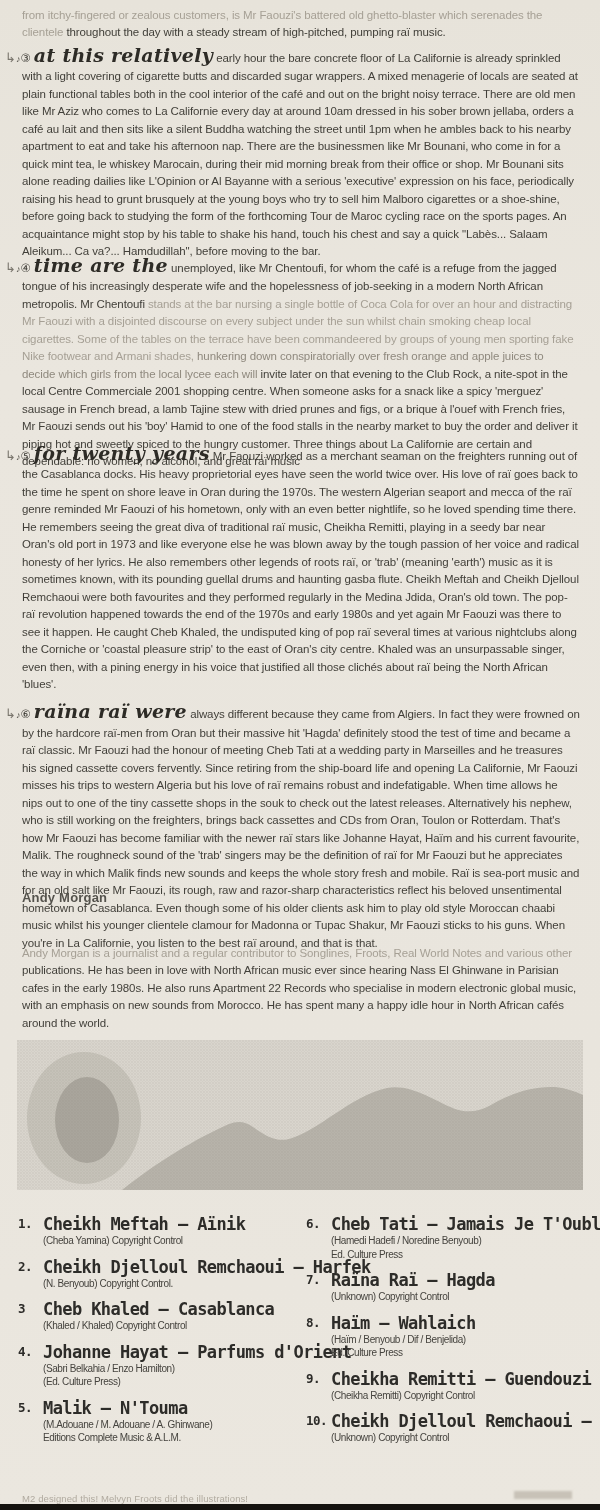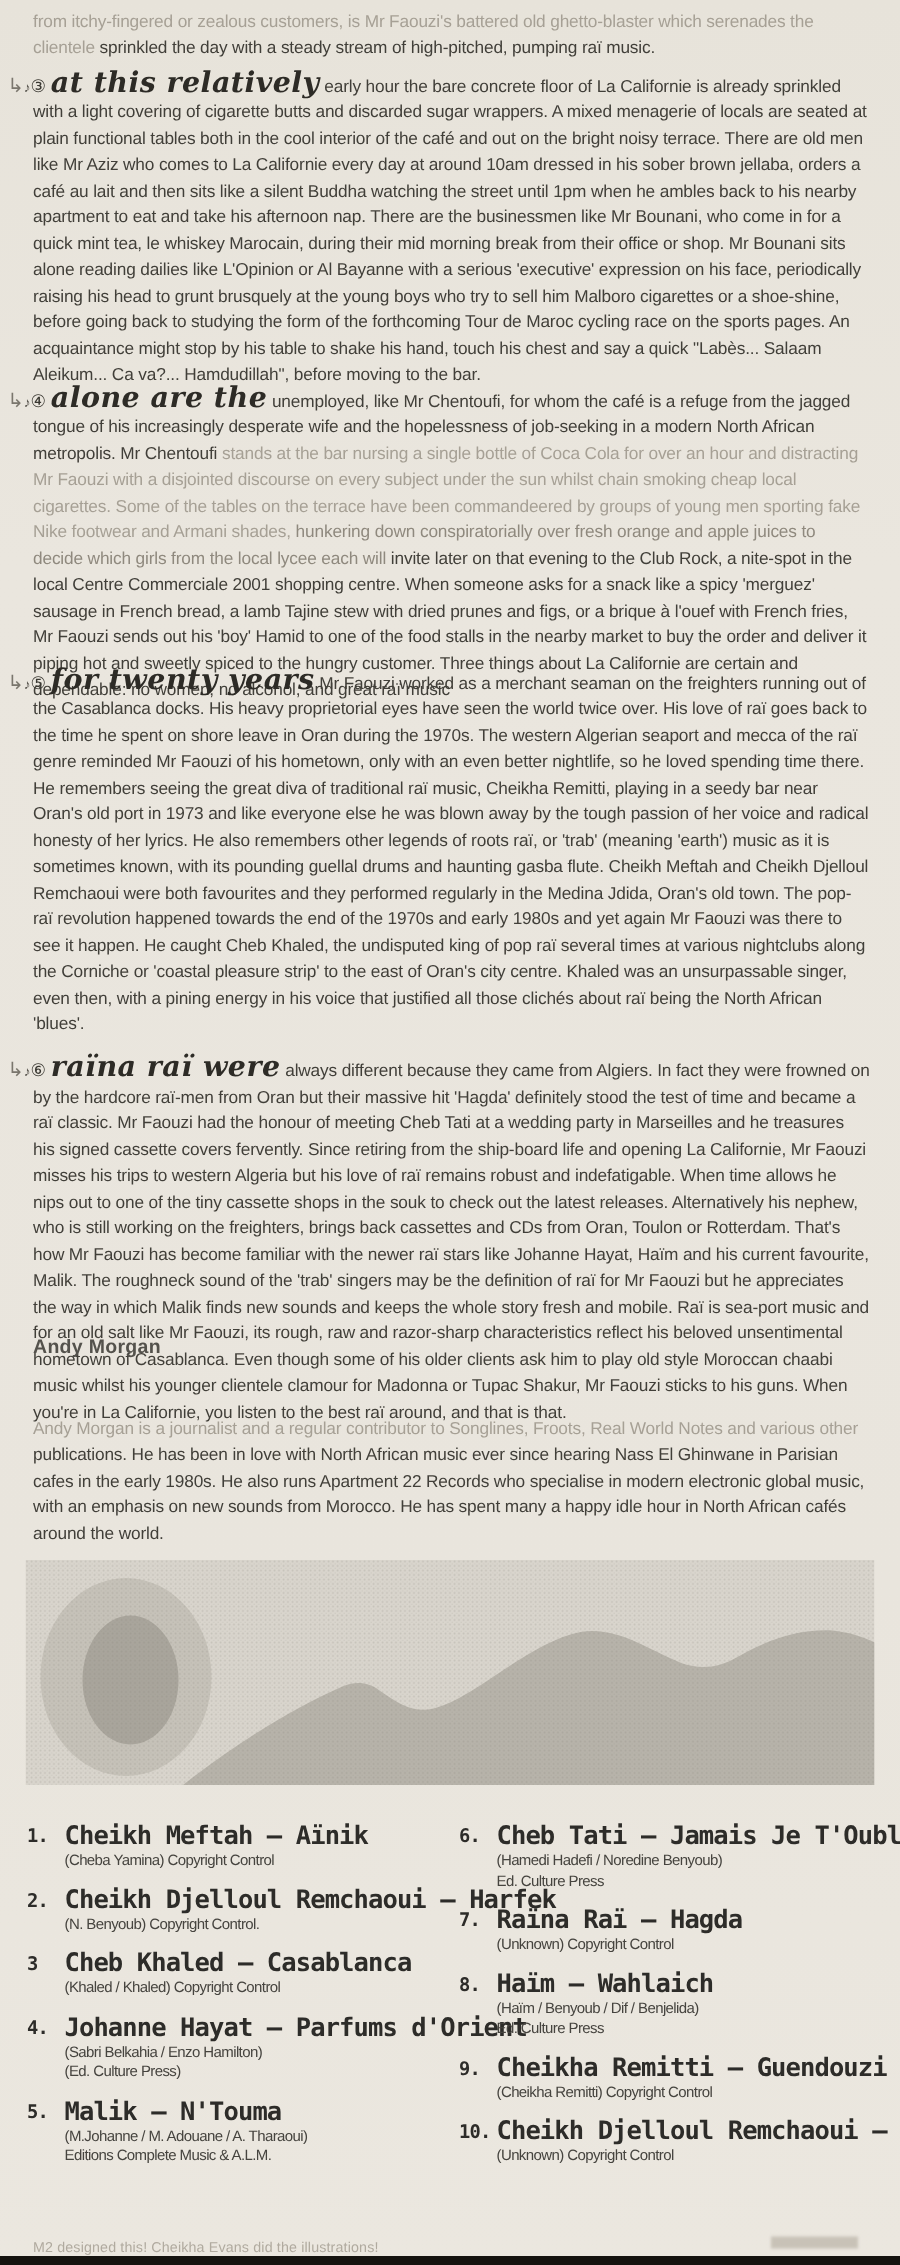--- a/index.html
+++ b/index.html
@@ -45,28 +45,28 @@
   }
   .footer-credit{position:absolute;left:22px;top:1493px;font-size:9.5px;letter-spacing:0.1px;color:#b0aa9f;}
   .footer-smudge{position:absolute;right:28px;top:1491px;width:58px;height:8px;background:#c8c2b7;filter:blur(1.2px);}
   .footer-bar{position:absolute;left:0;top:1504px;width:600px;height:6px;background:#15130f;}
 </style>
 </head>
 <body>
 
 <div class="page">
 
-  <p class="txt" style="top:-5px;"><span class="faded">from itchy-fingered or zealous customers, is Mr Faouzi's battered old ghetto-blaster which serenades the clientele </span><span>sprinkled the day with a steady stream of high-pitched, pumping raï music.</span></p>
+  <p class="txt" style="top:-5px;"><span class="faded">from itchy-fingered or zealous customers, is Mr Faouzi's battered old ghetto-blaster which serenades the clientele </span><span>throughout the day with a steady stream of high-pitched, pumping raï music.</span></p>
 
   <p class="txt section" style="top:36px;"><span class="marker"><span class="hook">↳</span><span class="note">♪</span><span class="refnum">③</span></span>
     <span class="heading">at this relatively</span>
     <span>early hour the bare concrete floor of La Californie is already sprinkled with a light covering of cigarette butts and discarded sugar wrappers. A mixed menagerie of locals are seated at plain functional tables both in the cool interior of the café and out on the bright noisy terrace. There are old men like Mr Aziz who comes to La Californie every day at around 10am dressed in his sober brown jellaba, orders a café au lait and then sits like a silent Buddha watching the street until 1pm when he ambles back to his nearby apartment to eat and take his afternoon nap. There are the businessmen like Mr Bounani, who come in for a quick mint tea, le whiskey Marocain, during their mid morning break from their office or shop. Mr Bounani sits alone reading dailies like L'Opinion or Al Bayanne with a serious 'executive' expression on his face, periodically raising his head to grunt brusquely at the young boys who try to sell him Malboro cigarettes or a shoe-shine, before going back to studying the form of the forthcoming Tour de Maroc cycling race on the sports pages. An acquaintance might stop by his table to shake his hand, touch his chest and say a quick "Labès... Salaam Aleikum... Ca va?... Hamdudillah", before moving to the bar.</span></p>
 
   <p class="txt section" style="top:246px;"><span class="marker"><span class="hook">↳</span><span class="note">♪</span><span class="refnum">④</span></span>
-    <span class="heading">alone are the</span>
+    <span class="heading">time are the</span>
     <span>unemployed, like Mr Chentoufi, for whom the café is a refuge from the jagged tongue of his increasingly desperate wife and the hopelessness of job-seeking in a modern North African metropolis. Mr Chentoufi </span><span class="faded">stands at the bar nursing a single bottle of Coca Cola for over an hour and distracting Mr Faouzi with a disjointed discourse on every subject under the sun whilst chain smoking cheap local cigarettes. Some of the tables on the terrace have been commandeered by groups of young men sporting fake Nike footwear and Armani shades, </span><span class="semifaded">hunkering down conspiratorially over fresh orange and apple juices to decide which girls from the local lycee each will </span><span>invite later on that evening to the Club Rock, a nite-spot in the local Centre Commerciale 2001 shopping centre. When someone asks for a snack like a spicy 'merguez' sausage in French bread, a lamb Tajine stew with dried prunes and figs, or a brique à l'ouef with French fries, Mr Faouzi sends out his 'boy' Hamid to one of the food stalls in the nearby market to buy the order and deliver it piping hot and sweetly spiced to the hungry customer. Three things about La Californie are certain and dependable: no women, no alcohol, and great raï music</span></p>
 
   <p class="txt section" style="top:434px;"><span class="marker"><span class="hook">↳</span><span class="note">♪</span><span class="refnum">⑤</span></span>
     <span class="heading">for twenty years</span>
     <span>Mr Faouzi worked as a merchant seaman on the freighters running out of the Casablanca docks. His heavy proprietorial eyes have seen the world twice over. His love of raï goes back to the time he spent on shore leave in Oran during the 1970s. The western Algerian seaport and mecca of the raï genre reminded Mr Faouzi of his hometown, only with an even better nightlife, so he loved spending time there. He remembers seeing the great diva of traditional raï music, Cheikha Remitti, playing in a seedy bar near Oran's old port in 1973 and like everyone else he was blown away by the tough passion of her voice and radical honesty of her lyrics. He also remembers other legends of roots raï, or 'trab' (meaning 'earth') music as it is sometimes known, with its pounding guellal drums and haunting gasba flute. Cheikh Meftah and Cheikh Djelloul Remchaoui were both favourites and they performed regularly in the Medina Jdida, Oran's old town. The pop-raï revolution happened towards the end of the 1970s and early 1980s and yet again Mr Faouzi was there to see it happen. He caught Cheb Khaled, the undisputed king of pop raï several times at various nightclubs along the Corniche or 'coastal pleasure strip' to the east of Oran's city centre. Khaled was an unsurpassable singer, even then, with a pining energy in his voice that justified all those clichés about raï being the North African 'blues'.</span></p>
 
   <p class="txt section" style="top:660px;margin-top:44px;"><span class="marker"><span class="hook">↳</span><span class="note">♪</span><span class="refnum">⑥</span></span>
     <span class="heading">raïna raï were</span>
     <span>always different because they came from Algiers. In fact they were frowned on by the hardcore raï-men from Oran but their massive hit 'Hagda' definitely stood the test of time and became a raï classic. Mr Faouzi had the honour of meeting Cheb Tati at a wedding party in Marseilles and he treasures his signed cassette covers fervently. Since retiring from the ship-board life and opening La Californie, Mr Faouzi misses his trips to western Algeria but his love of raï remains robust and indefatigable. When time allows he nips out to one of the tiny cassette shops in the souk to check out the latest releases. Alternatively his nephew, who is still working on the freighters, brings back cassettes and CDs from Oran, Toulon or Rotterdam. That's how Mr Faouzi has become familiar with the newer raï stars like Johanne Hayat, Haïm and his current favourite, Malik. The roughneck sound of the 'trab' singers may be the definition of raï for Mr Faouzi but he appreciates the way in which Malik finds new sounds and keeps the whole story fresh and mobile. Raï is sea-port music and for an old salt like Mr Faouzi, its rough, raw and razor-sharp characteristics reflect his beloved unsentimental hometown of Casablanca. Even though some of his older clients ask him to play old style Moroccan chaabi music whilst his younger clientele clamour for Madonna or Tupac Shakur, Mr Faouzi sticks to his guns. When you're in La Californie, you listen to the best raï around, and that is that.</span></p>
 
@@ -121,21 +121,21 @@
           <span class="ttitle">Johanne Hayat – Parfums d'Orient</span>
           <span class="tcredit">(Sabri Belkahia / Enzo Hamilton)</span>
           <span class="tcredit">(Ed. Culture Press)</span>
         </span>
       </div>
 
       <div class="track">
         <span class="tnum">5.</span>
         <span class="tinfo">
           <span class="ttitle">Malik – N'Touma</span>
-          <span class="tcredit">(M.Johanne / M. Adouane / A. Tharaoui)</span>
+          <span class="tcredit">(M.Adouane / M. Adouane / A. Ghinwane)</span>
           <span class="tcredit">Editions Complete Music &amp; A.L.M.</span>
         </span>
       </div>
 
     </div>
     <div class="tcol">
 
       <div class="track">
         <span class="tnum">6.</span>
         <span class="tinfo">
@@ -174,17 +174,17 @@
         <span class="tnum">10.</span>
         <span class="tinfo">
           <span class="ttitle">Cheikh Djelloul Remchaoui – Adieu</span>
           <span class="tcredit">(Unknown) Copyright Control</span>
         </span>
       </div>
 
     </div>
   </div>
 
-  <div class="footer-credit">M2 designed this! Cheikha Evans did the illustrations!</div>
+  <div class="footer-credit">M2 designed this! Melvyn Froots did the illustrations!</div>
   <div class="footer-smudge"></div>
   <div class="footer-bar"></div>
 
 </div>
 
 </body></html>

